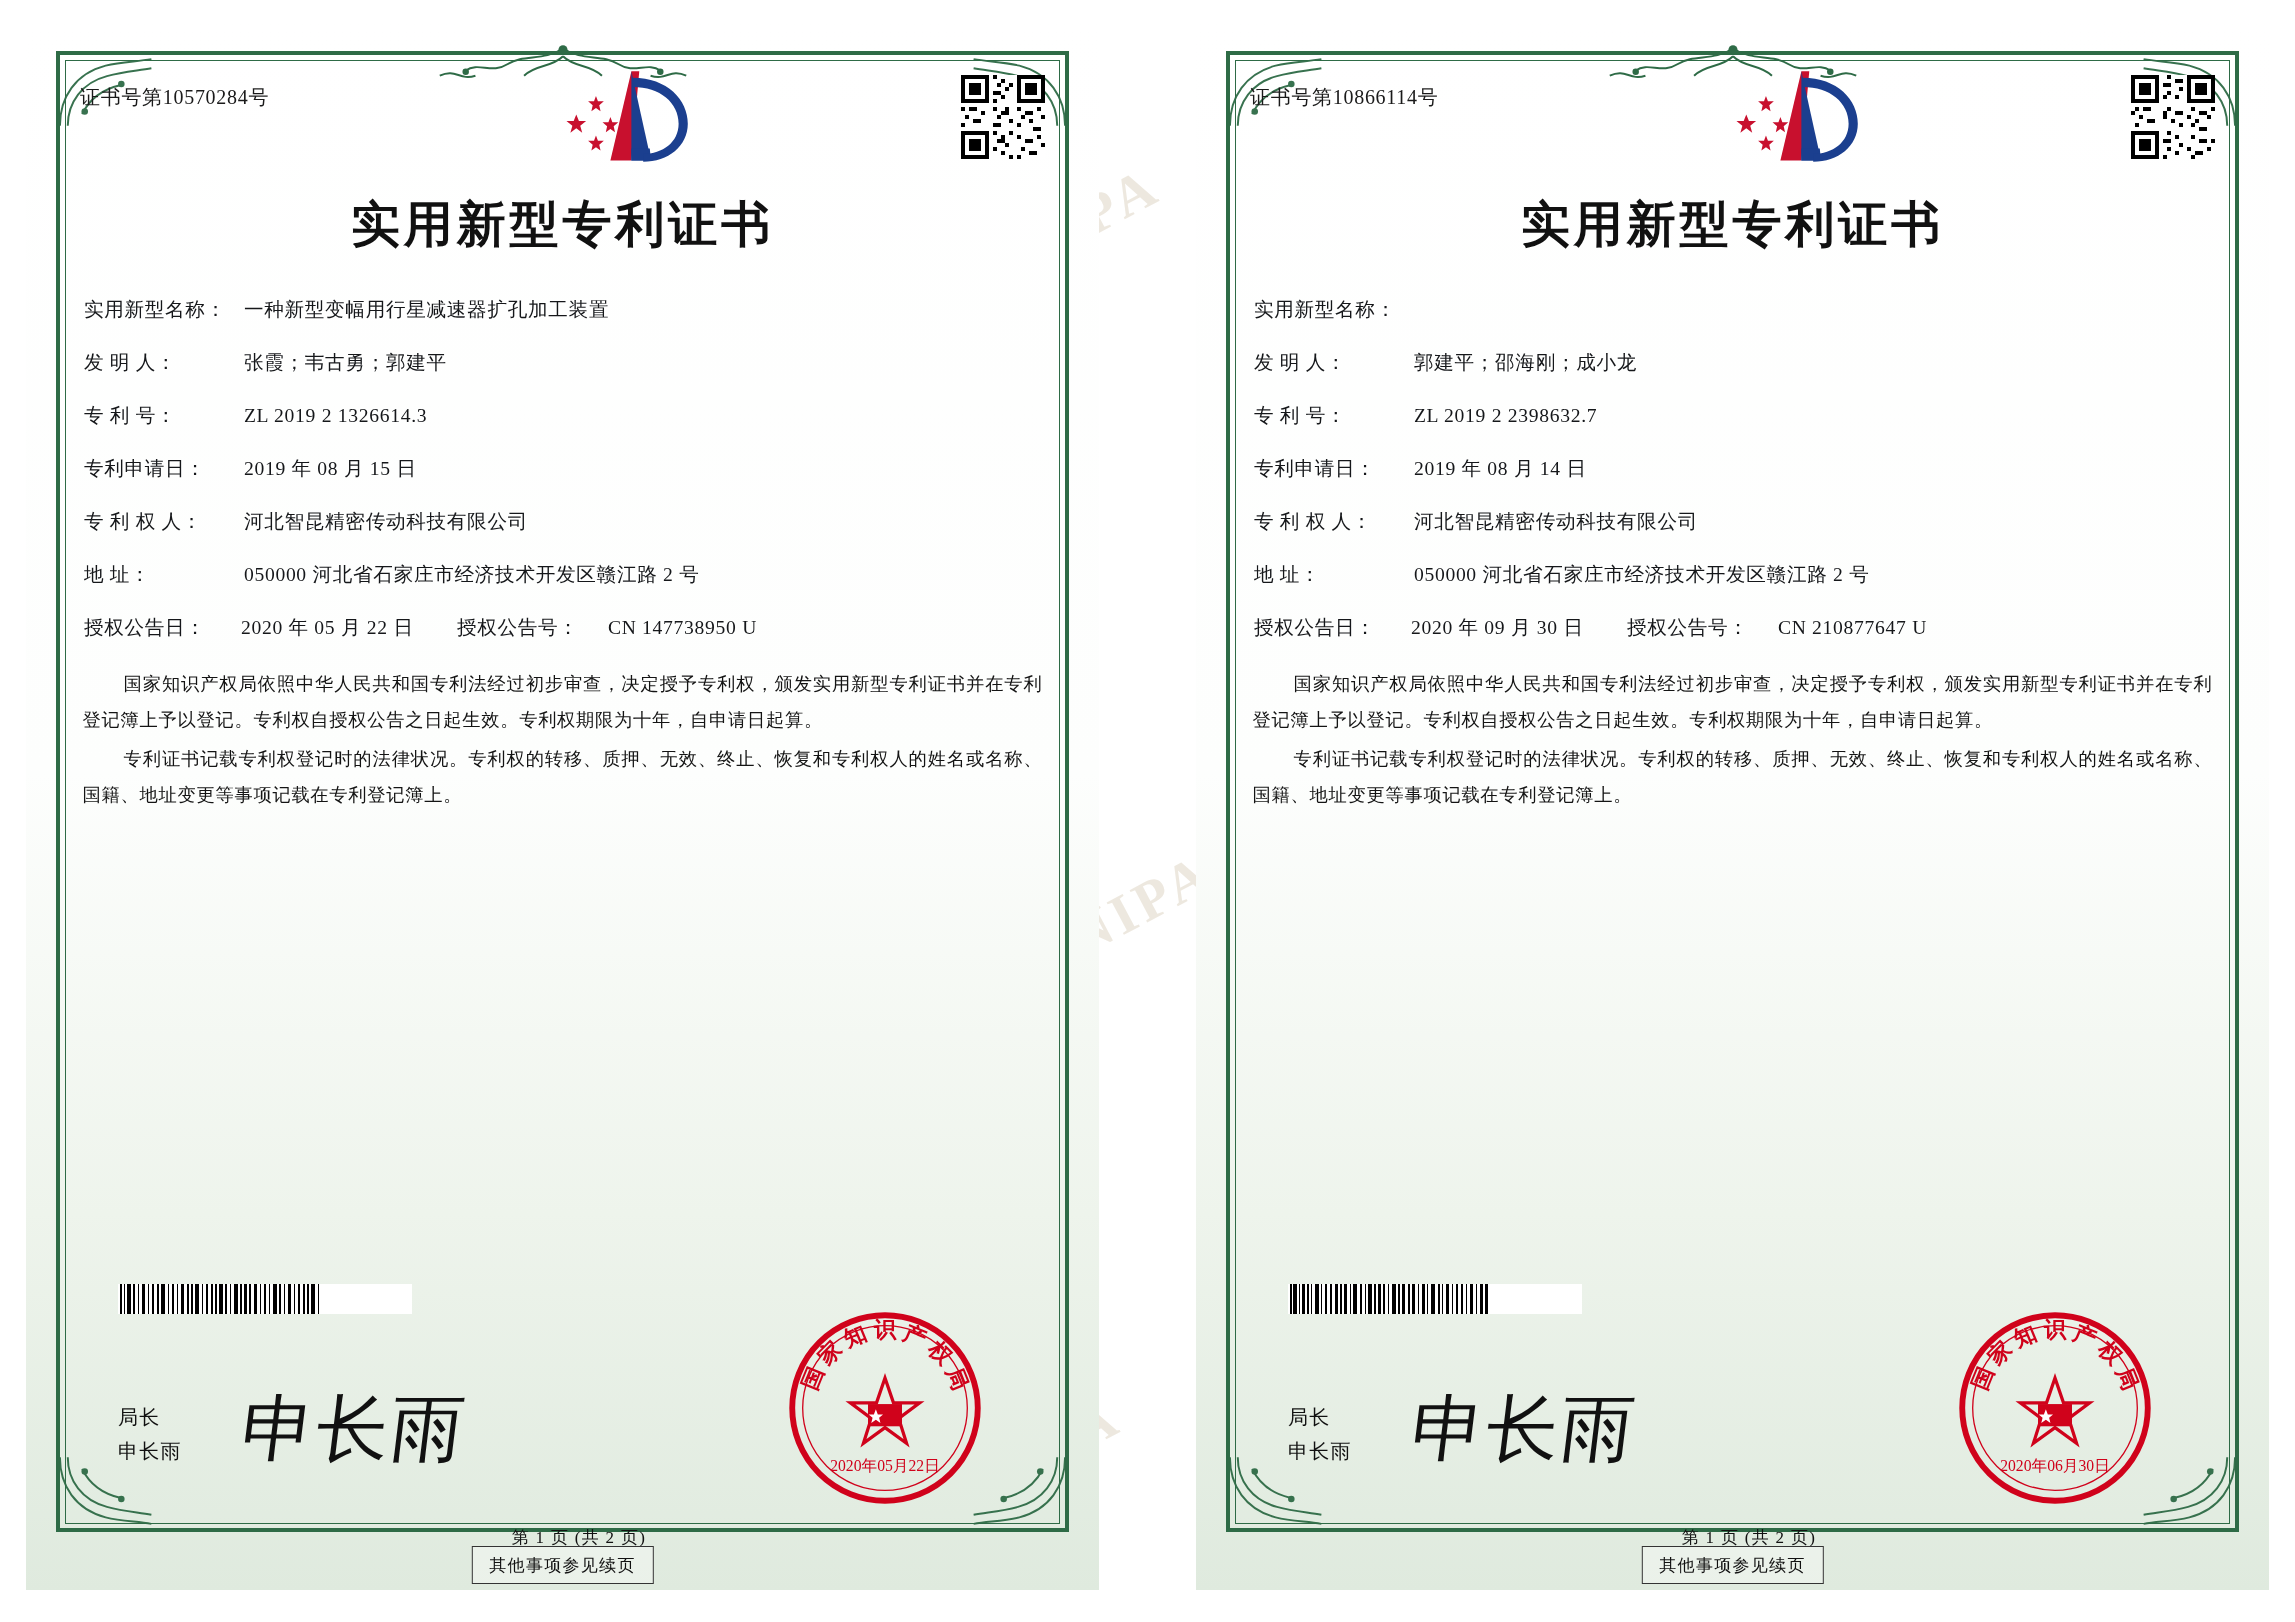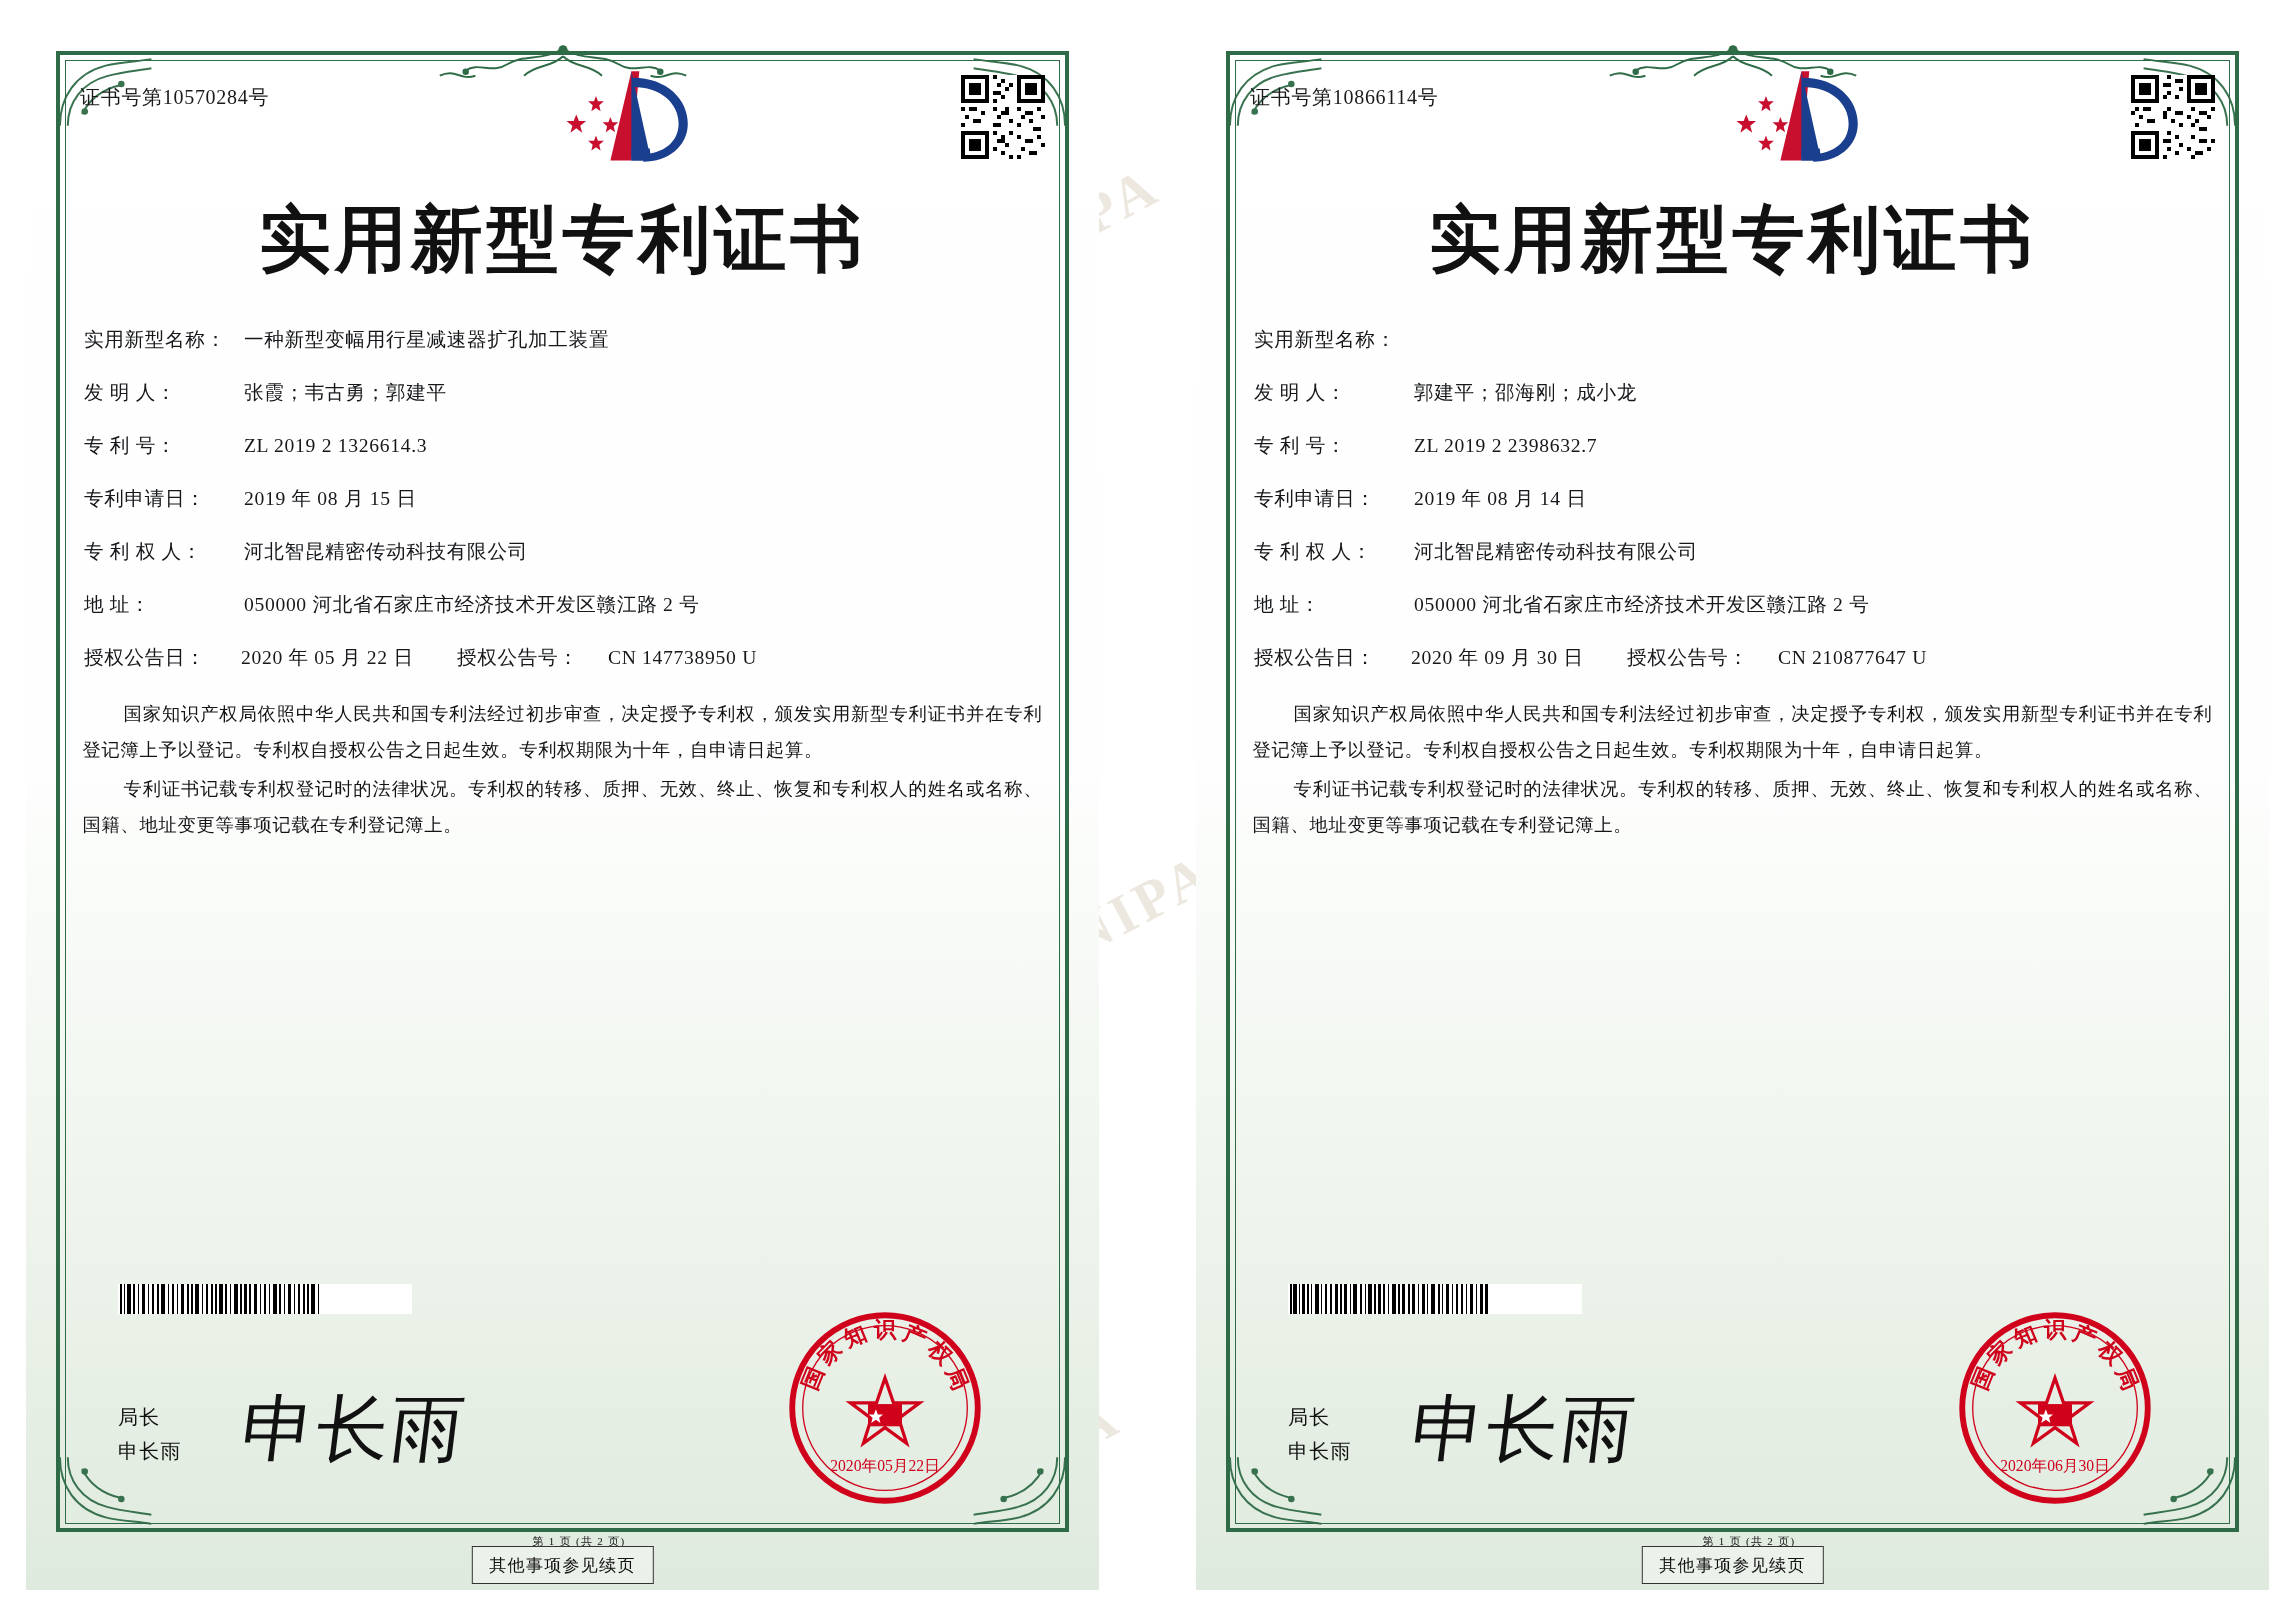--- a/index.html
+++ b/index.html
@@ -116,21 +116,21 @@
   }
   .qr {
     width: 84px;
     height: 84px;
     margin-top: 9.2px;
     background-color: #fff;
     image-rendering: pixelated;
   }
   .title {
     text-align: center;
-    font-size: 72px;
+    font-size: 49px;
     font-weight: bold;
     letter-spacing: 3.9px;
     color: #111;
     margin: 2.6px 0 38px 0;
     font-family: "Liberation Serif", serif;
   }
   .fields { margin: 0 3.9px; }
   .field-row {
     display: flex;
     align-items: baseline;
@@ -206,21 +206,21 @@
     right: 116px;
     bottom: 84px;
     width: 196px;
     height: 196px;
   }
   .page-no {
     position: absolute;
     left: 0; right: 0;
     bottom: 41px;
     text-align: center;
-    font-size: 11px;
+    font-size: 17px;
     color: #111;
     letter-spacing: 1.3px;
     padding-left: 33px;
   }
   .note-box {
     position: absolute;
     left: 50%;
     transform: translateX(-50%);
     bottom: 5.2px;
     border: 1.3px solid #333;

